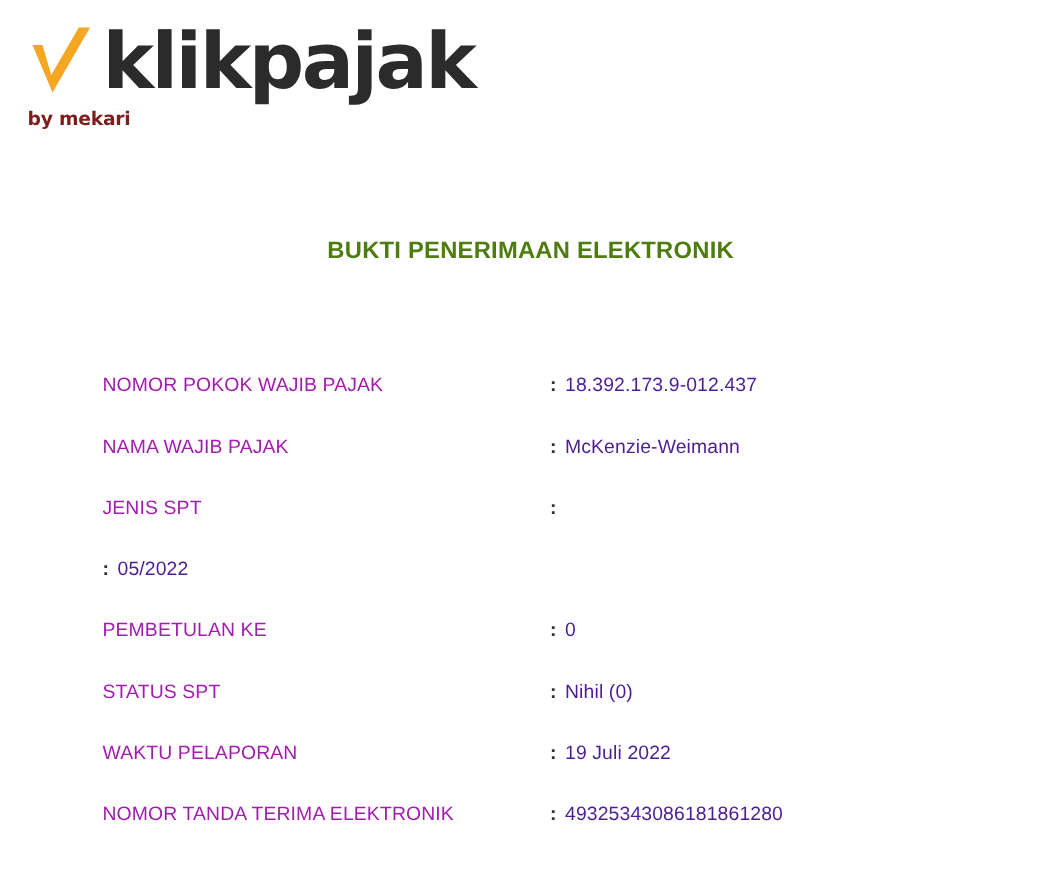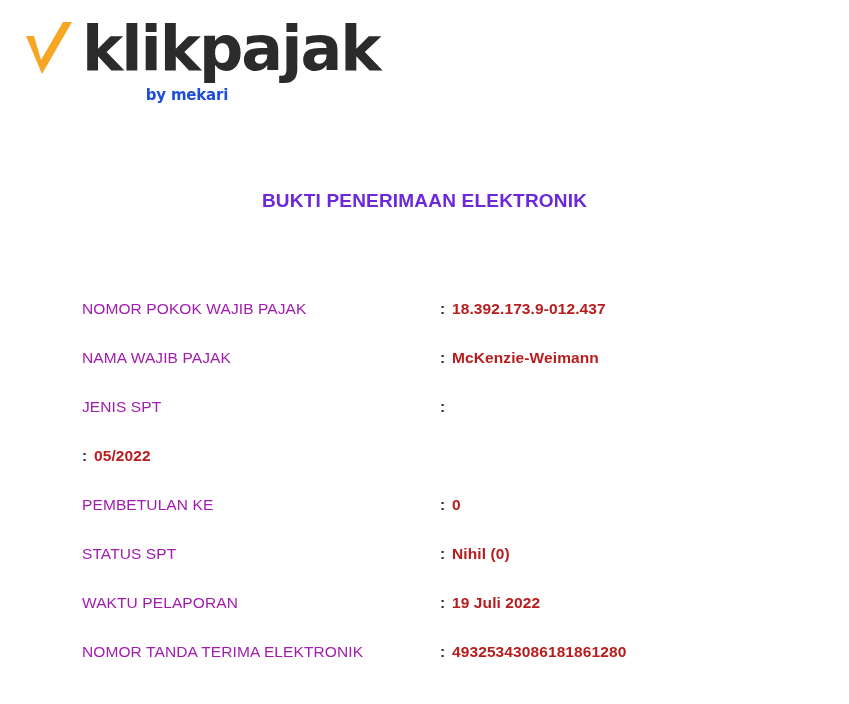--- a/index.html
+++ b/index.html
@@ -43,40 +43,40 @@
   }
   .logo-word {
     font-family: "DejaVu Sans", sans-serif;
     font-size: 62px;
     font-weight: bold;
     line-height: 62px;
     letter-spacing: -2px;
     color: #2b2b2b;
   }
   .logo-sub {
-    text-align: center;
+    text-align: left;
     width: 330px;
     margin-top: 4px;
     font-family: "DejaVu Sans", sans-serif;
     font-size: 15px;
     font-weight: bold;
-    color: #1d4ed8;
+    color: #7f1d1d;
     letter-spacing: -0.2px;
   }
 
   
   .doc-title {
     position: absolute;
     top: 190px;
     left: 0;
     width: 849px;
     text-align: center;
     font-size: 19px;
     font-weight: bold;
-    color: #6d28d9;
+    color: #4d7c0f;
     letter-spacing: 0.2px;
   }
 
   
   .fields {
     position: absolute;
     top: 300px;
     left: 82px;
     width: 700px;
   }
@@ -94,22 +94,22 @@
   }
   .field-sep {
     width: 12px;
     flex: 0 0 12px;
     font-size: 15.5px;
     font-weight: bold;
     color: #2f2f2f;
   }
   .field-value {
     font-size: 15.5px;
-    font-weight: bold;
-    color: #b91c1c;
+    font-weight: normal;
+    color: #4c1d95;
     letter-spacing: 0.1px;
   }
 </style>
 </head>
 <body>
 
 <div class="page">
 
   <div class="logo-block">
     <div class="logo-row">

